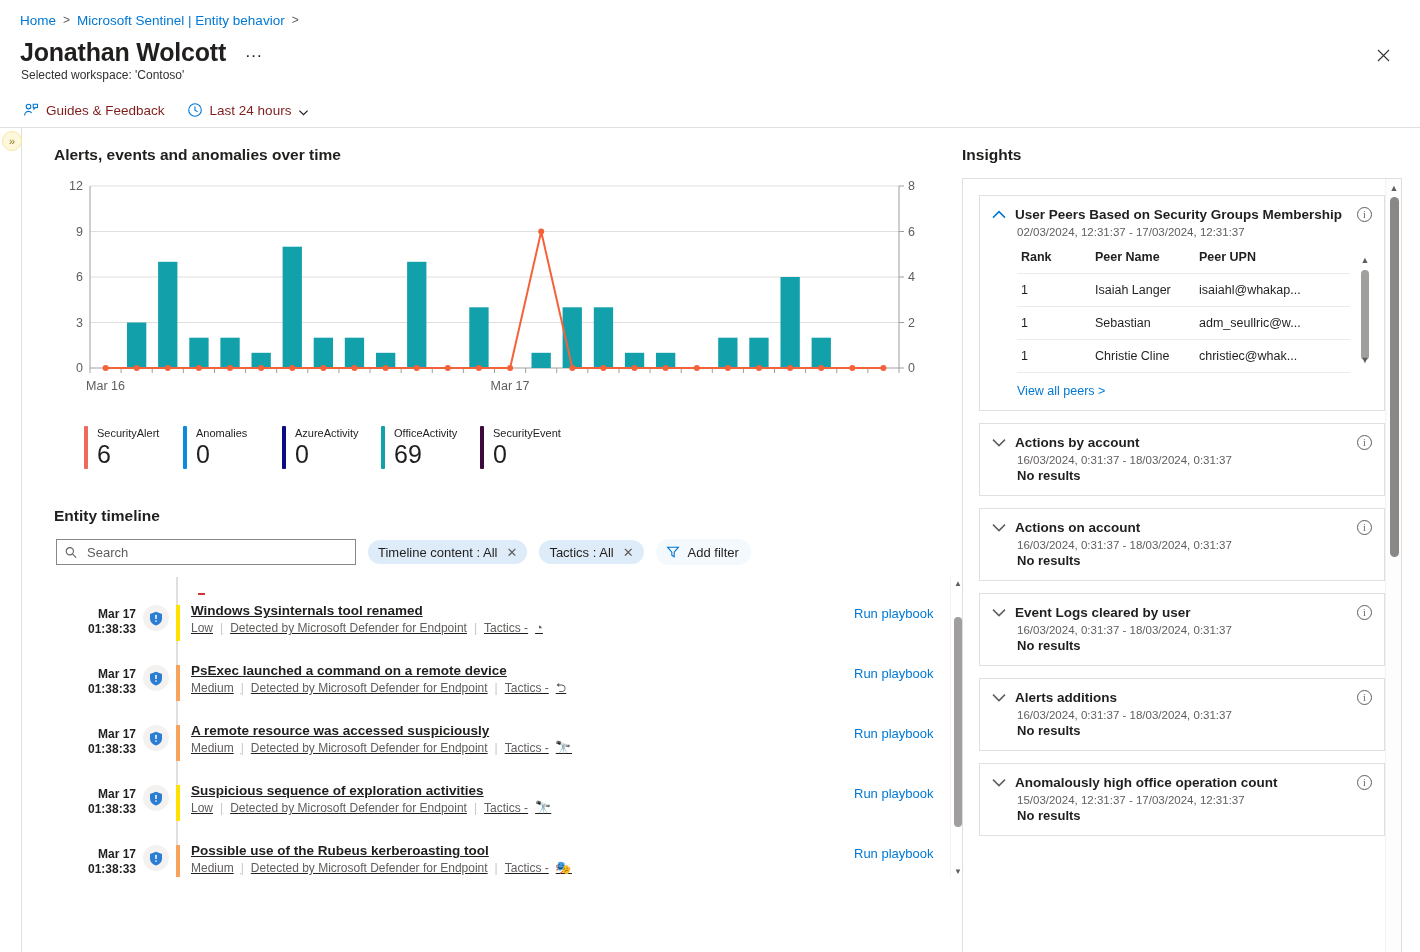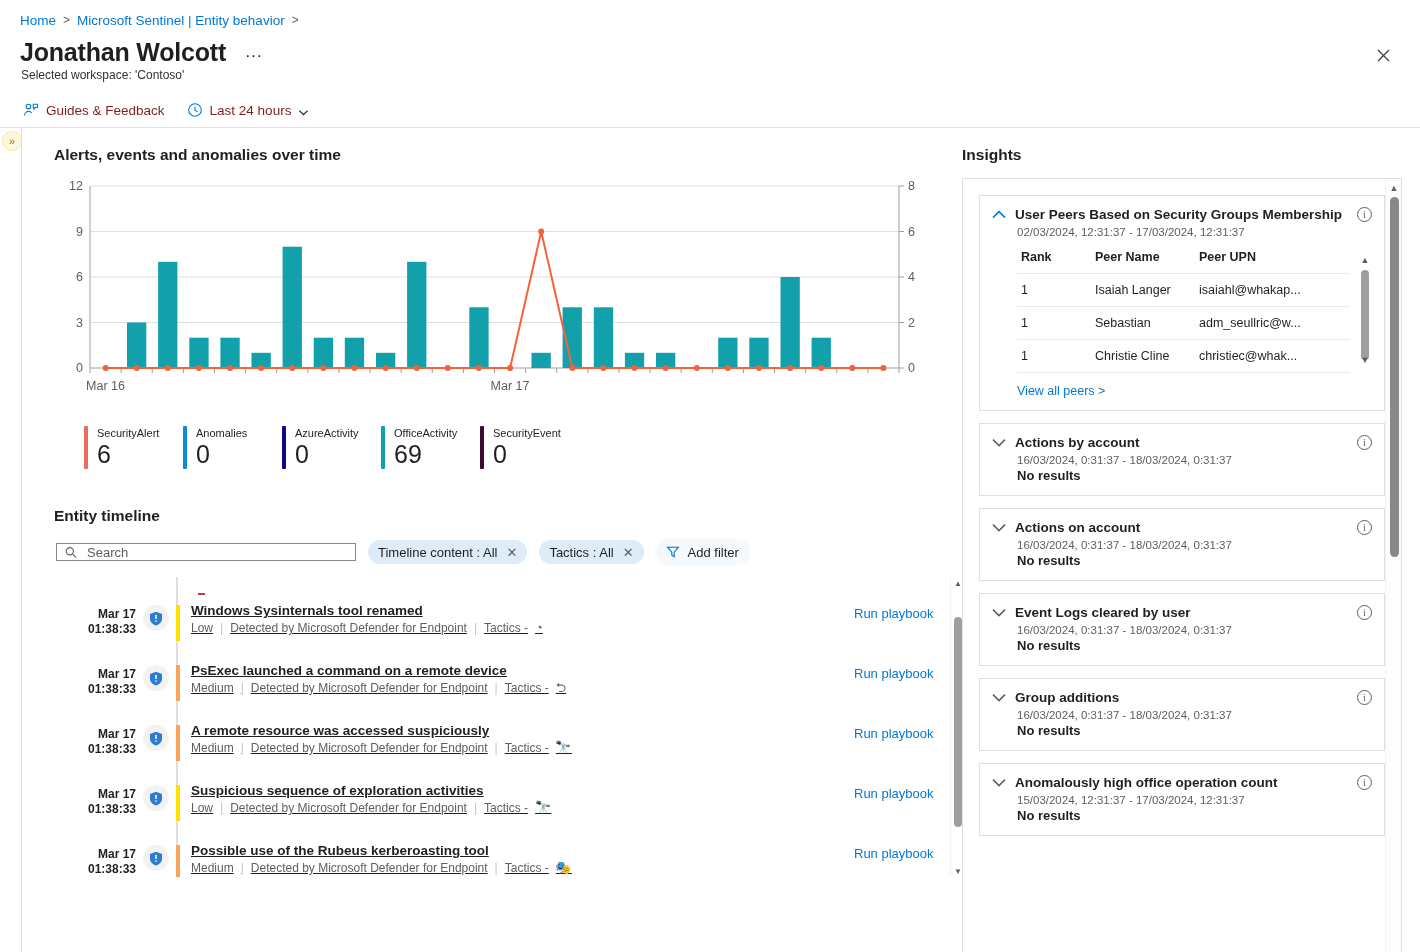--- a/index.html
+++ b/index.html
@@ -125,21 +125,21 @@
   .metric-label { font-size: 11px; color: #201f1e; line-height: 14px; }
   .metric-value { font-size: 25px; color: #201f1e; line-height: 29px; font-weight: 400; }
 
   
   .timeline-head { margin: 38px 0 0 0; }
   .filters-row {
     display: flex; align-items: center; gap: 12px;
     margin: 14px 0 0 2px;
   }
   .search-box {
-    width: 300px; height: 18px;
+    width: 300px; height: 26px;
     border: 1px solid #8a8886; background: #fff;
     display: flex; align-items: center; gap: 8px;
     padding: 0 8px;
   }
   .search-box input {
     border: none; outline: none; font-size: 13px;
     font-family: "Liberation Sans", sans-serif;
     color: #201f1e; width: 100%; background: transparent;
   }
   .search-box input::placeholder { color: #605e5c; }
@@ -767,21 +767,21 @@
             <div class="ins-range">16/03/2024, 0:31:37 - 18/03/2024, 0:31:37</div>
             <div class="ins-noresults">No results</div>
           </div>
           <div class="ins-card">
             <div class="ins-head">
               <span class="ins-chev gray">
                 <svg width="14" height="9" viewBox="0 0 14 9">
                   <path d="M1 1.6 L7 7.6 L13 1.6" fill="none" stroke="#605e5c" stroke-width="1.5"></path>
                 </svg>
               </span>
-              <span class="ins-title">Group additions</span>
+              <span class="ins-title">Alerts additions</span>
               <span class="ins-info">i</span>
             </div>
             <div class="ins-range">16/03/2024, 0:31:37 - 18/03/2024, 0:31:37</div>
             <div class="ins-noresults">No results</div>
           </div>
           <div class="ins-card">
             <div class="ins-head">
               <span class="ins-chev gray">
                 <svg width="14" height="9" viewBox="0 0 14 9">
                   <path d="M1 1.6 L7 7.6 L13 1.6" fill="none" stroke="#605e5c" stroke-width="1.5"></path>

